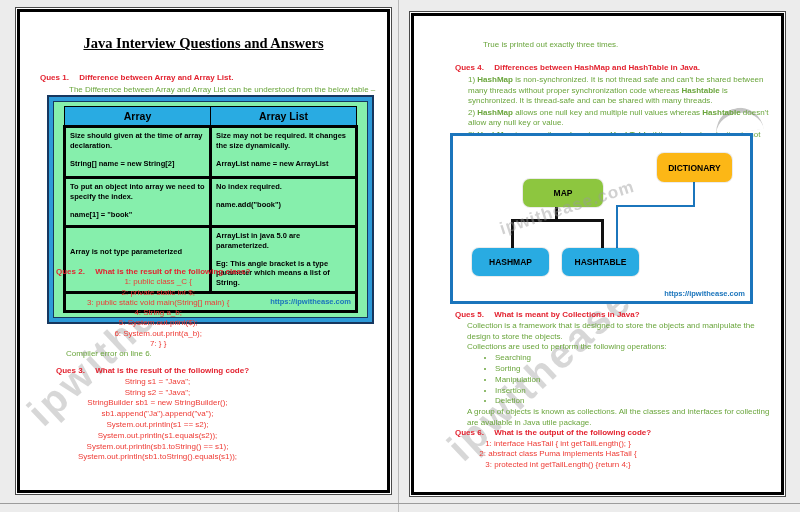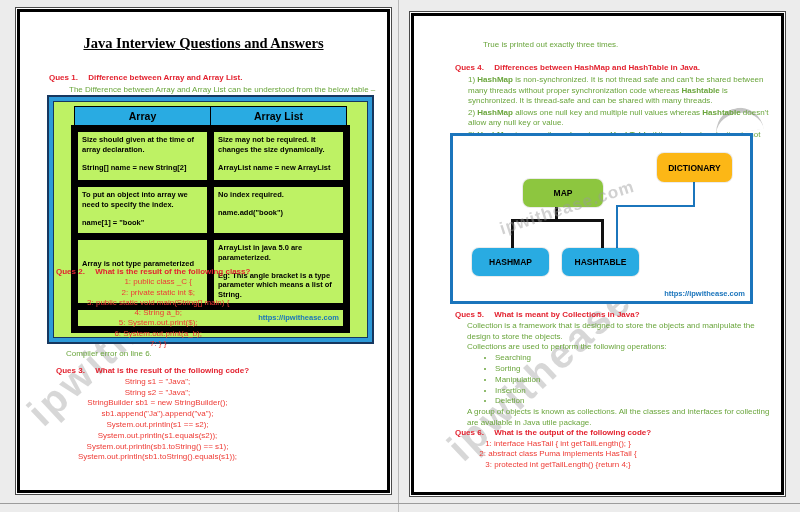--- a/index.html
+++ b/index.html
@@ -21,29 +21,29 @@
     position:absolute;top:23px;left:0;right:0;text-align:center;
     font-family:"Liberation Serif",serif;font-size:14.5px;font-weight:bold;
     text-decoration:underline;color:#000;
   }
   .ques-line{font-size:8px;font-weight:bold;color:#e32330;white-space:nowrap;}
   .ques-label{display:inline-block;min-width:37px;}
   .green{color:#6aa53c;}
   .code{color:#ee3b35;text-align:center;}
 
   
-  .q1-line{position:absolute;top:61px;left:29px;}
+  .q1-line{position:absolute;top:61px;left:20px;}
   .q1-intro{position:absolute;top:73px;left:49px;font-size:8px;}
 
   .ref-table{position:absolute;top:83px;left:27px;width:323px;border:2px solid #16375f;}
   .tbl-frame2{border:4px solid #2d9ad8;}
-  .tbl-frame3{border:1px solid #16375f;padding:4px 17px;background:#bef264;}
+  .tbl-frame3{border:1px solid #16375f;padding:4px 9px;background:#86efac;}
   .ref-table table{width:100%;border-collapse:collapse;font-size:7.5px;font-weight:bold;color:#000;table-layout:fixed;}
   .ref-table th{background:#29abe2;border:1px solid #000;font-size:10.5px;padding:3px 2px;text-align:center;color:#000;}
-  .ref-table td{border:7px solid #000000;padding:3px 4px;vertical-align:top;line-height:1.3;}
+  .ref-table td{border:3px solid #000000;padding:3px 4px;vertical-align:top;line-height:1.3;}
   .ref-table td.r1{height:42px;}
   .ref-table td.r2{height:40px;}
   .ref-table td.r3{height:46px;}
   .cell-code{margin-top:8px;}
   .vmid{padding-top:16px;}
   .tbl-footer{text-align:right;padding:2px 4px;font-size:7.5px;}
   .tbl-footer span{color:#1b75bc;cursor:pointer;}
 
   .q2-block{position:absolute;top:255px;left:36px;font-size:8px;line-height:10.3px;}
   .q3-block{position:absolute;top:354px;left:36px;font-size:8px;line-height:10.8px;}

